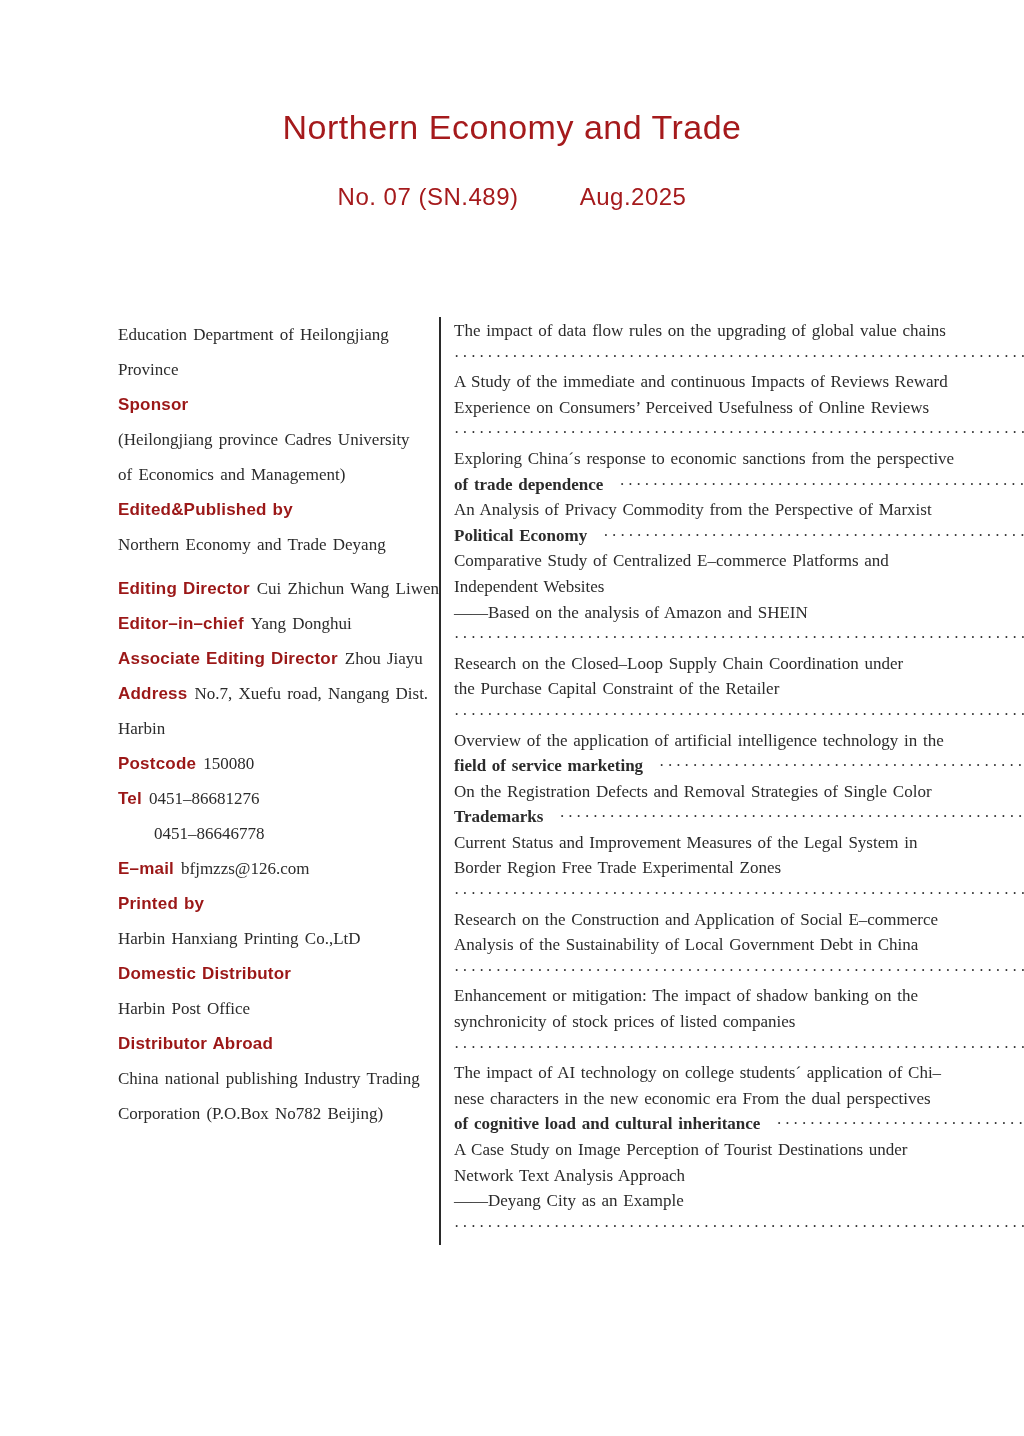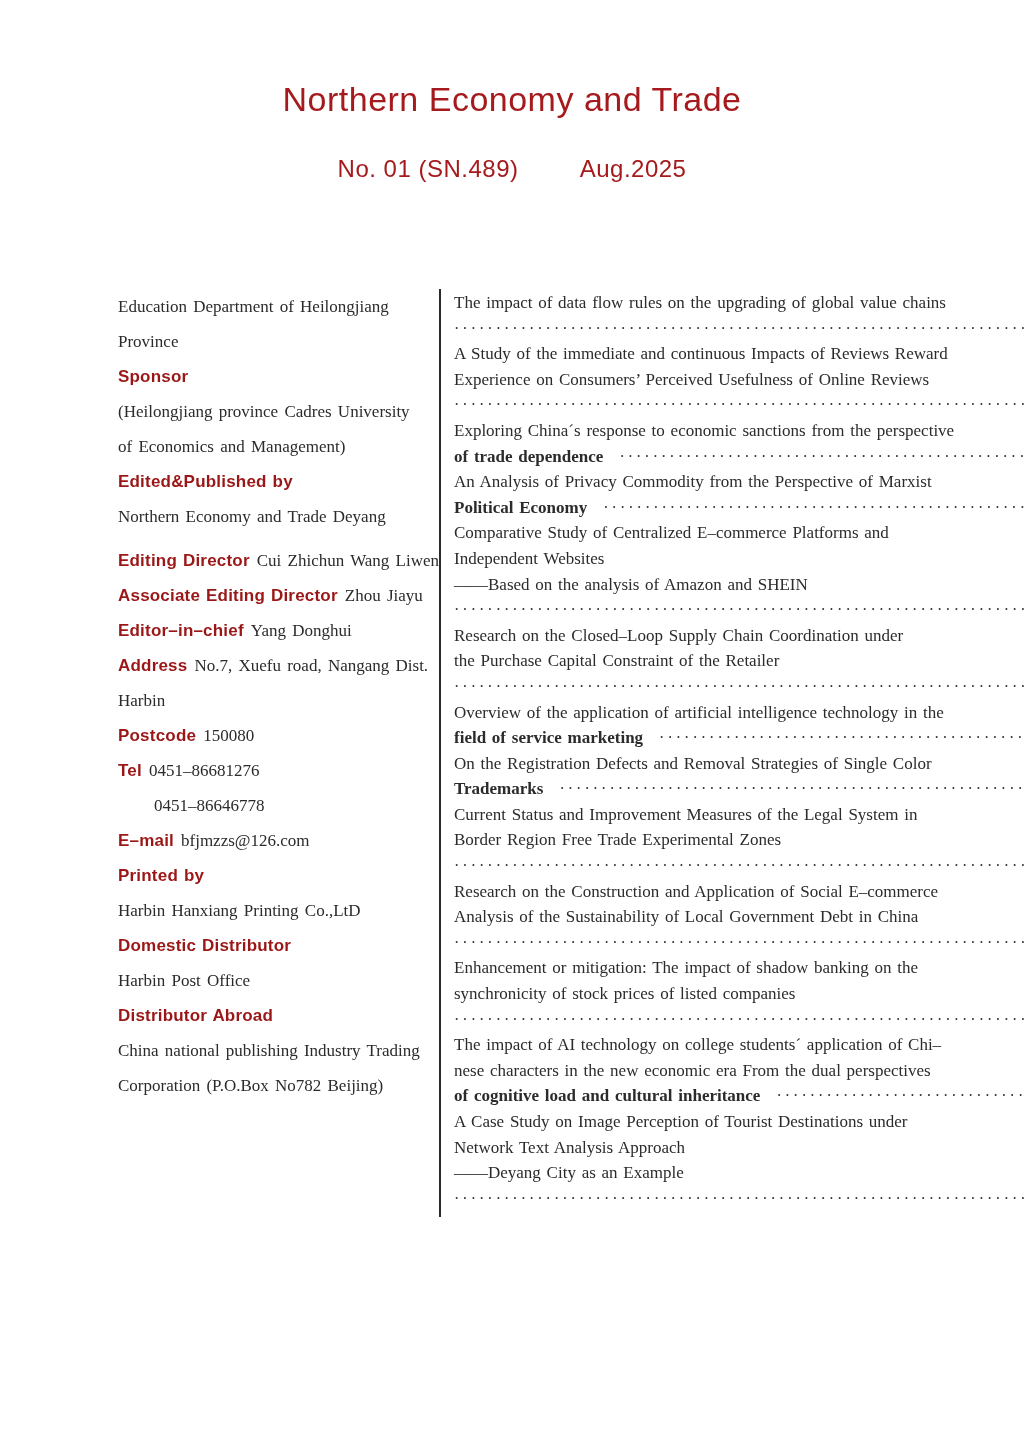--- a/index.html
+++ b/index.html
@@ -11,21 +11,21 @@
   html,body{background:#ffffff;}
   body{
     width:1024px;height:1436px;
     font-family:"Liberation Serif",serif;
     color:var(--ink);
     overflow:hidden;
   }
   .page{position:relative;width:1024px;height:1436px;background:#fff;}
 
   
-  .header{padding-top:80px;text-align:center;color:var(--title-red);
+  .header{padding-top:108px;text-align:center;color:var(--title-red);
           font-family:"Liberation Sans",sans-serif;}
   .journal-title{font-size:34px;font-weight:normal;letter-spacing:.5px;}
   .issue-line{margin-top:36px;font-size:24px;letter-spacing:.5px;}
   .issue-line .serial{}
   .issue-line .date{margin-left:54px;}
 
   
   .columns{display:flex;margin:106px 90px 0 118px;align-items:stretch;}
 
   
@@ -48,38 +48,38 @@
           letter-spacing:3px;color:#333;font-size:16px;}
 </style>
 </head>
 <body>
 
 <div class="page">
 
   <div class="header">
     <div class="journal-title">Northern Economy and Trade</div>
     <div class="issue-line">
-      <span class="issue-no">No. 01</span>
+      <span class="issue-no">No. 07</span>
       <span class="serial">(SN.489)</span>
       <span class="date">Aug.2025</span>
     </div>
   </div>
 
   <div class="columns">
     <aside class="masthead" id="masthead">
         <div class="m-line m-text">Education Department of Heilongjiang</div>
         <div class="m-line m-text">Province</div>
         <div class="m-line"><span class="m-label">Sponsor</span></div>
         <div class="m-line m-text">(Heilongjiang province Cadres University</div>
         <div class="m-line m-text">of Economics and Management)</div>
         <div class="m-line"><span class="m-label">Edited&amp;Published by</span></div>
         <div class="m-line m-text">Northern Economy and Trade Deyang</div>
         <div class="m-line m-pair m-gap"><span class="m-label">Editing Director</span><span class="m-value">Cui Zhichun Wang Liwen</span></div>
+        <div class="m-line m-pair"><span class="m-label">Editor–in–chief</span><span class="m-value">Yang Donghui</span></div>
         <div class="m-line m-pair"><span class="m-label">Associate Editing Director</span><span class="m-value">Zhou Jiayu</span></div>
-        <div class="m-line m-pair"><span class="m-label">Editor–in–chief</span><span class="m-value">Yang Donghui</span></div>
         <div class="m-line m-pair"><span class="m-label">Address</span><span class="m-value">No.7,  Xuefu road, Nangang Dist.</span></div>
         <div class="m-line m-text">Harbin</div>
         <div class="m-line m-pair"><span class="m-label">Postcode</span><span class="m-value">150080</span></div>
         <div class="m-line m-pair"><span class="m-label">Tel</span><span class="m-value">0451–86681276</span></div>
         <div class="m-line m-indent">0451–86646778</div>
         <div class="m-line m-pair"><span class="m-label">E–mail</span><span class="m-value">bfjmzzs@126.com</span></div>
         <div class="m-line"><span class="m-label">Printed by</span></div>
         <div class="m-line m-text">Harbin Hanxiang Printing Co.,LtD</div>
         <div class="m-line"><span class="m-label">Domestic Distributor</span></div>
         <div class="m-line m-text">Harbin Post Office</div>

